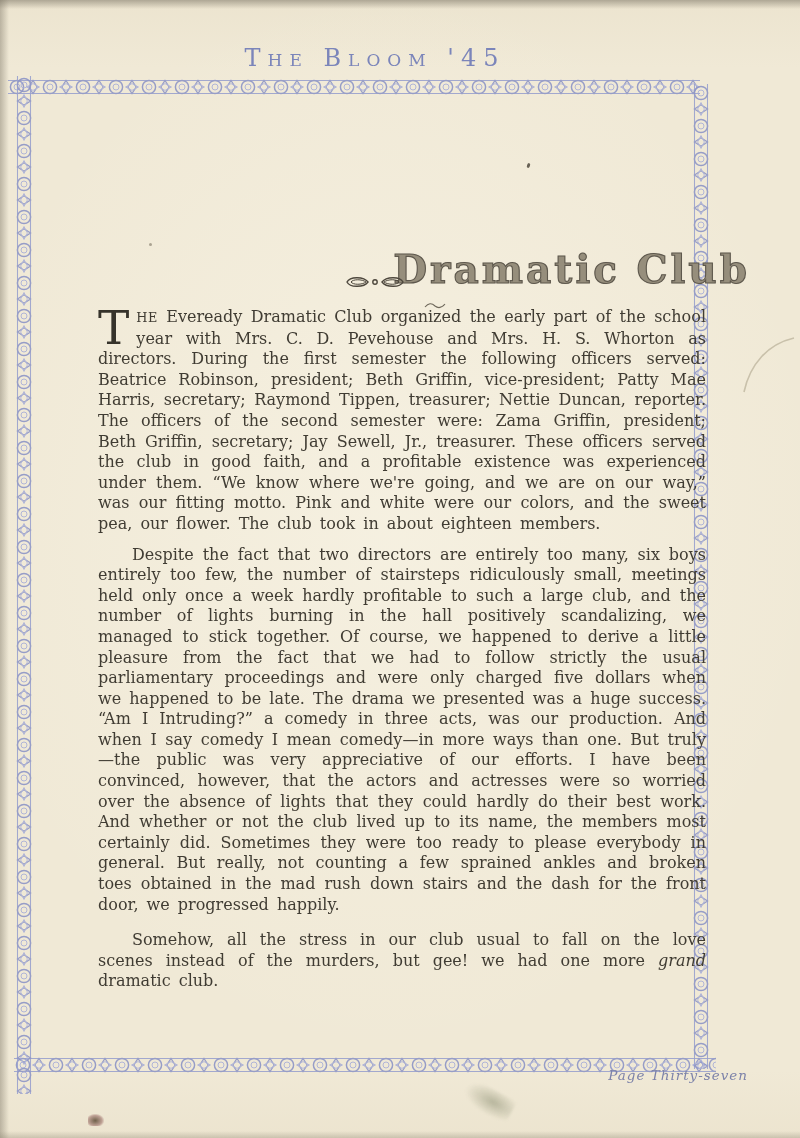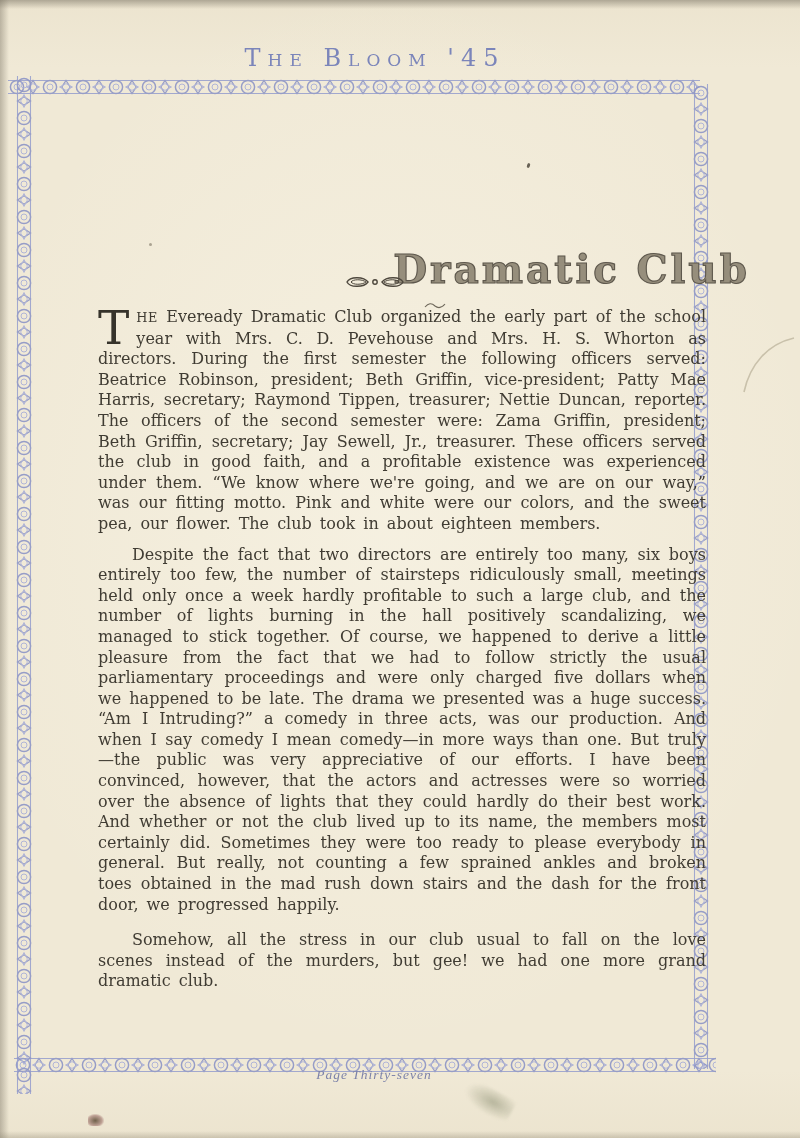--- a/index.html
+++ b/index.html
@@ -62,30 +62,29 @@
   .article p.indent{text-indent:34px;}
   .p2{margin-top:10px !important;}
   .p3{margin-top:15px !important;}
   .dropcap{
     float:left;
     font-size:47px;line-height:37px;
     padding:2px 7px 0 0;
     color:#36332b;
   }
   .leadcaps{font-size:12.8px;letter-spacing:.5px;}
-  .it{margin-top:44px;}
+  .it{font-style:italic;margin-top:44px;}
 
   .page-footer{
     position:absolute;top:1067px;left:0;width:748px;
-    text-align:center;
+    text-align:right;
     font-style:italic;
     font-size:13.5px;
     letter-spacing:1px;
     color:#7c82a9;
-    font-family:Liberation Serif, serif;
   }
 
   
   .mark-arc{position:absolute;left:728px;top:330px;}
   .smudge-green{
     position:absolute;left:462px;top:1088px;width:52px;height:26px;
     background:radial-gradient(ellipse at 60% 45%, rgba(130,134,105,.5), rgba(130,134,105,0) 70%);
     transform:rotate(28deg);filter:blur(1px);
   }
   .smudge-dark{

